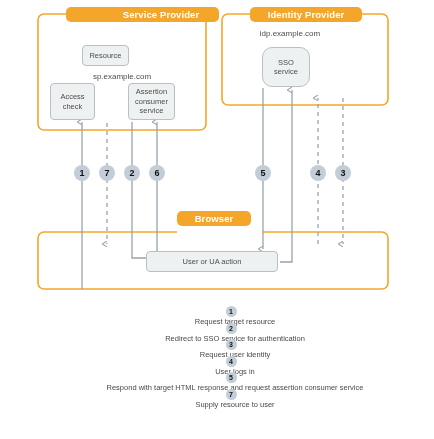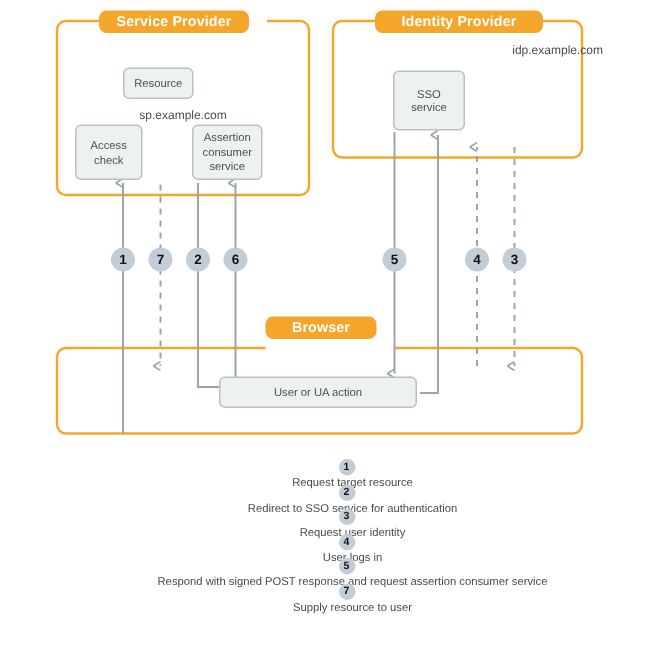--- a/index.html
+++ b/index.html
@@ -37,54 +37,54 @@
     color: #ffffff;
     font-size: 9.5px;
     font-weight: bold;
     text-align: center;
     border-radius: 5px;
     line-height: 15px;
     height: 15px;
     letter-spacing: .1px;
     white-space: nowrap;
   }
-  #tab-sp      { left: 66px;  top: 7px;  width: 100px; }
+  #tab-sp      { left: 66px;  top: 7px;  width: 116px; padding-left: 37px; }
   #tab-idp     { left: 250px; top: 7px;  width: 112px; }
   #tab-browser { left: 177px; top: 211px; width: 74px; }
 
   
   .domain-label {
     position: absolute;
     font-size: 8px;
     color: #4d4d4d;
     text-align: center;
     white-space: nowrap;
   }
   #label-sp  { left: 38px;  top: 29px; width: 168px; margin-top: 43px; }
-  #label-idp { left: 236px; top: 29px; width: 166px; text-align: right; }
+  #label-idp { left: 207px; top: 29px; width: 166px; }
 
   
   .gbox {
     position: absolute;
     background: #eef1f2;
     border: 1px solid #b9c0c4;
     border-radius: 4px;
     color: #4d4d4d;
     font-size: 7.5px;
     display: flex;
     align-items: center;
     justify-content: center;
     text-align: center;
     line-height: 9.5px;
     box-sizing: border-box;
   }
   #box-resource { left: 82px;  top: 45px; width: 47px;  height: 21px; }
   #box-access   { left: 50px;  top: 83px; width: 45px;  height: 37px; }
   #box-acs      { left: 128px; top: 83px; width: 47px;  height: 37px; }
-  #box-sso      { left: 262px; top: 47px; width: 48px;  height: 40px; }
+  #box-sso      { left: 262px; top: 47px; width: 48px;  height: 40px; border-radius: 10px; }
   #box-uaction  { left: 146px; top: 251px; width: 132px; height: 21px; }
 
   
   .step-circle {
     position: absolute;
     width: 16px;
     height: 16px;
     border-radius: 50%;
     background: #c3cdd8;
     color: #111111;
@@ -209,21 +209,21 @@
       <div class="legend-row">
         <div class="legend-badge">3</div>
         <div class="legend-text">Request user identity</div>
       </div>
       <div class="legend-row">
         <div class="legend-badge">4</div>
         <div class="legend-text">User logs in</div>
       </div>
       <div class="legend-row">
         <div class="legend-badge">5</div>
-        <div class="legend-text">Respond with signed POST response and request assertion consumer service</div>
+        <div class="legend-text">Respond with target HTML response and request assertion consumer service</div>
       </div>
       <div class="legend-row">
         <div class="legend-badge">7</div>
         <div class="legend-text">Supply resource to user</div>
       </div>
     </div>
 
 </div>
 
 </body></html>

